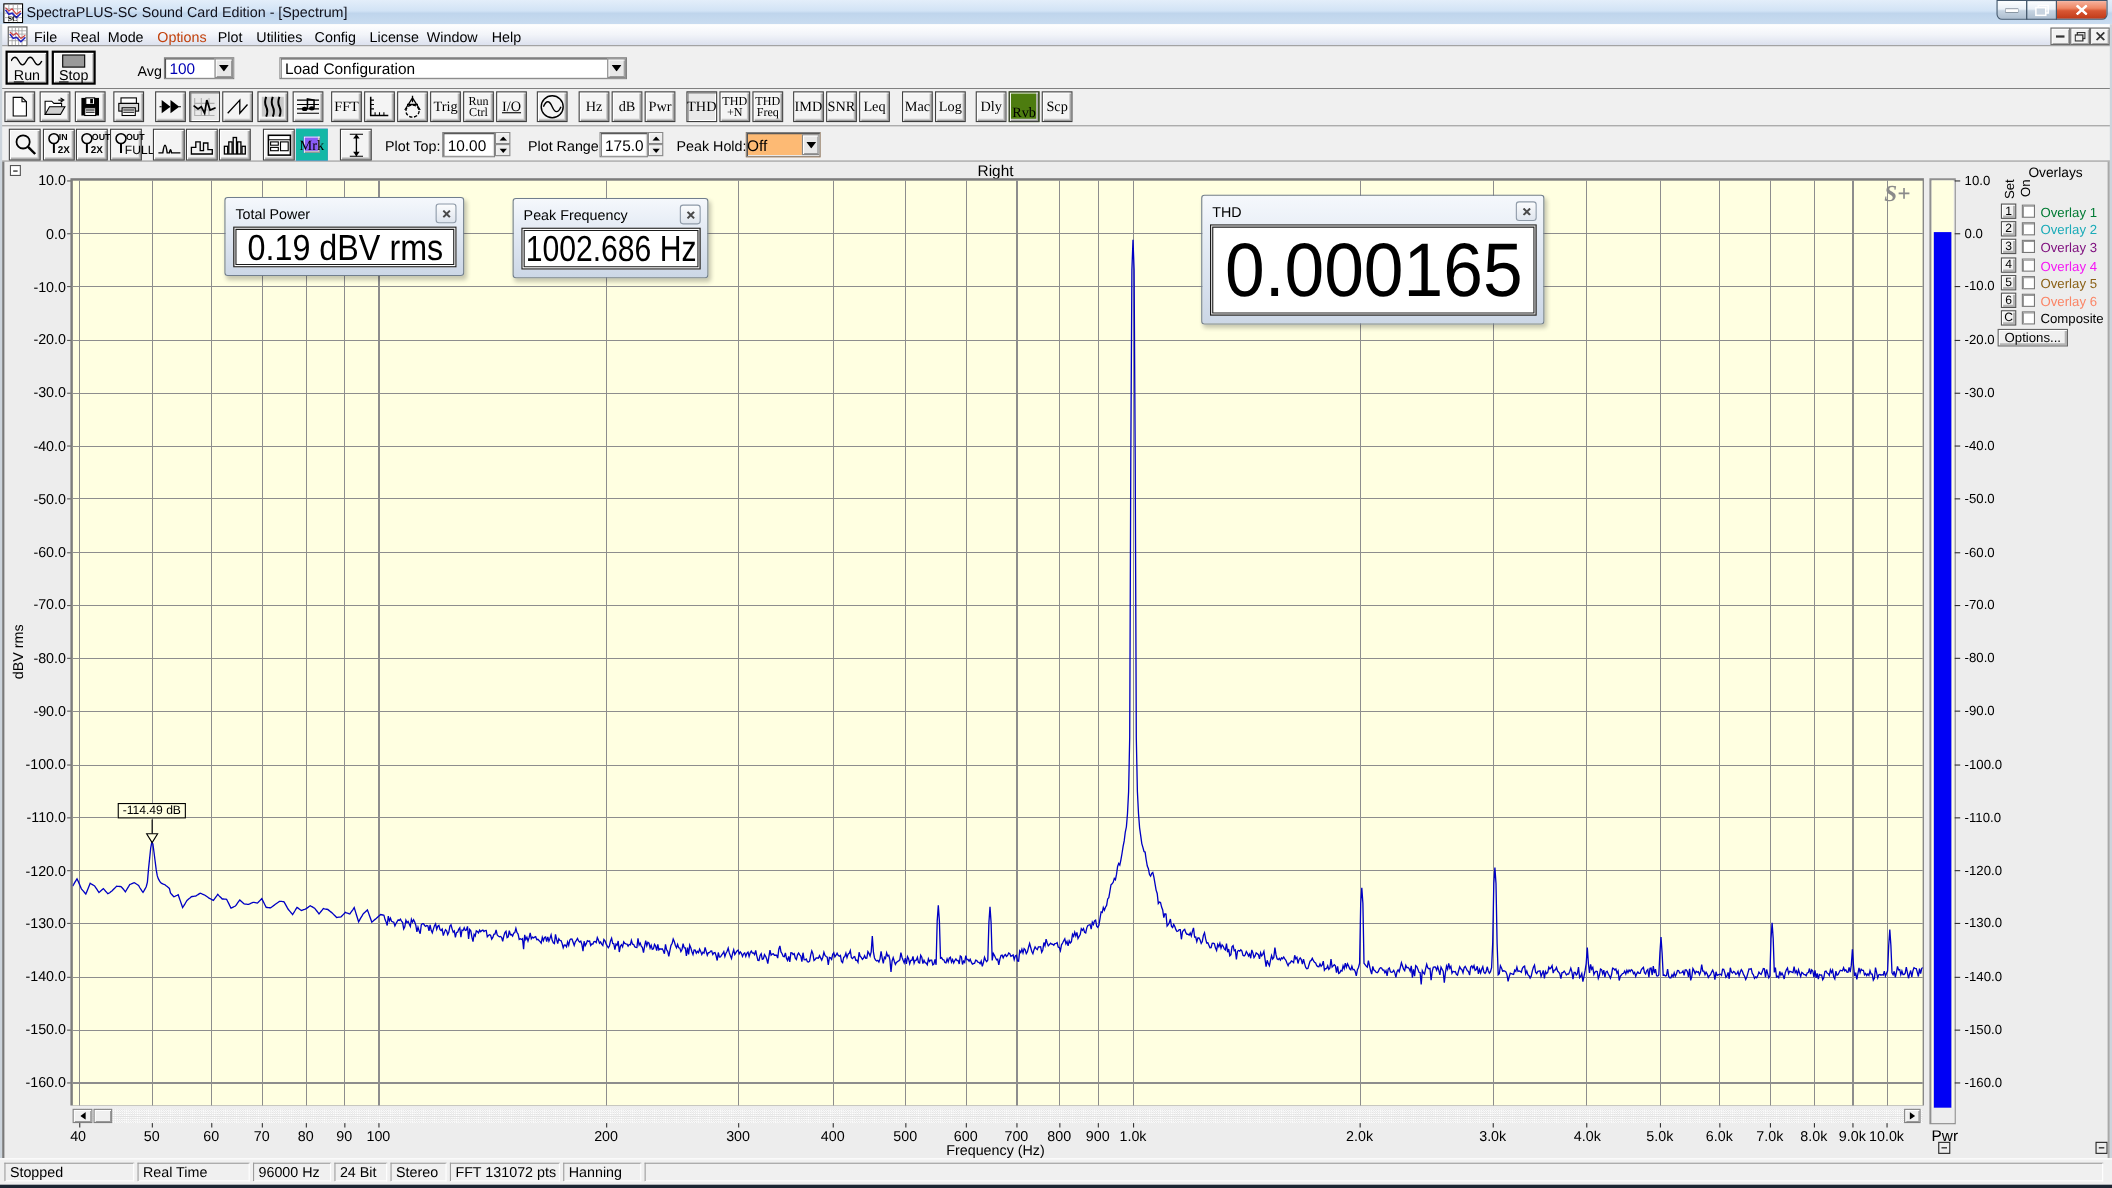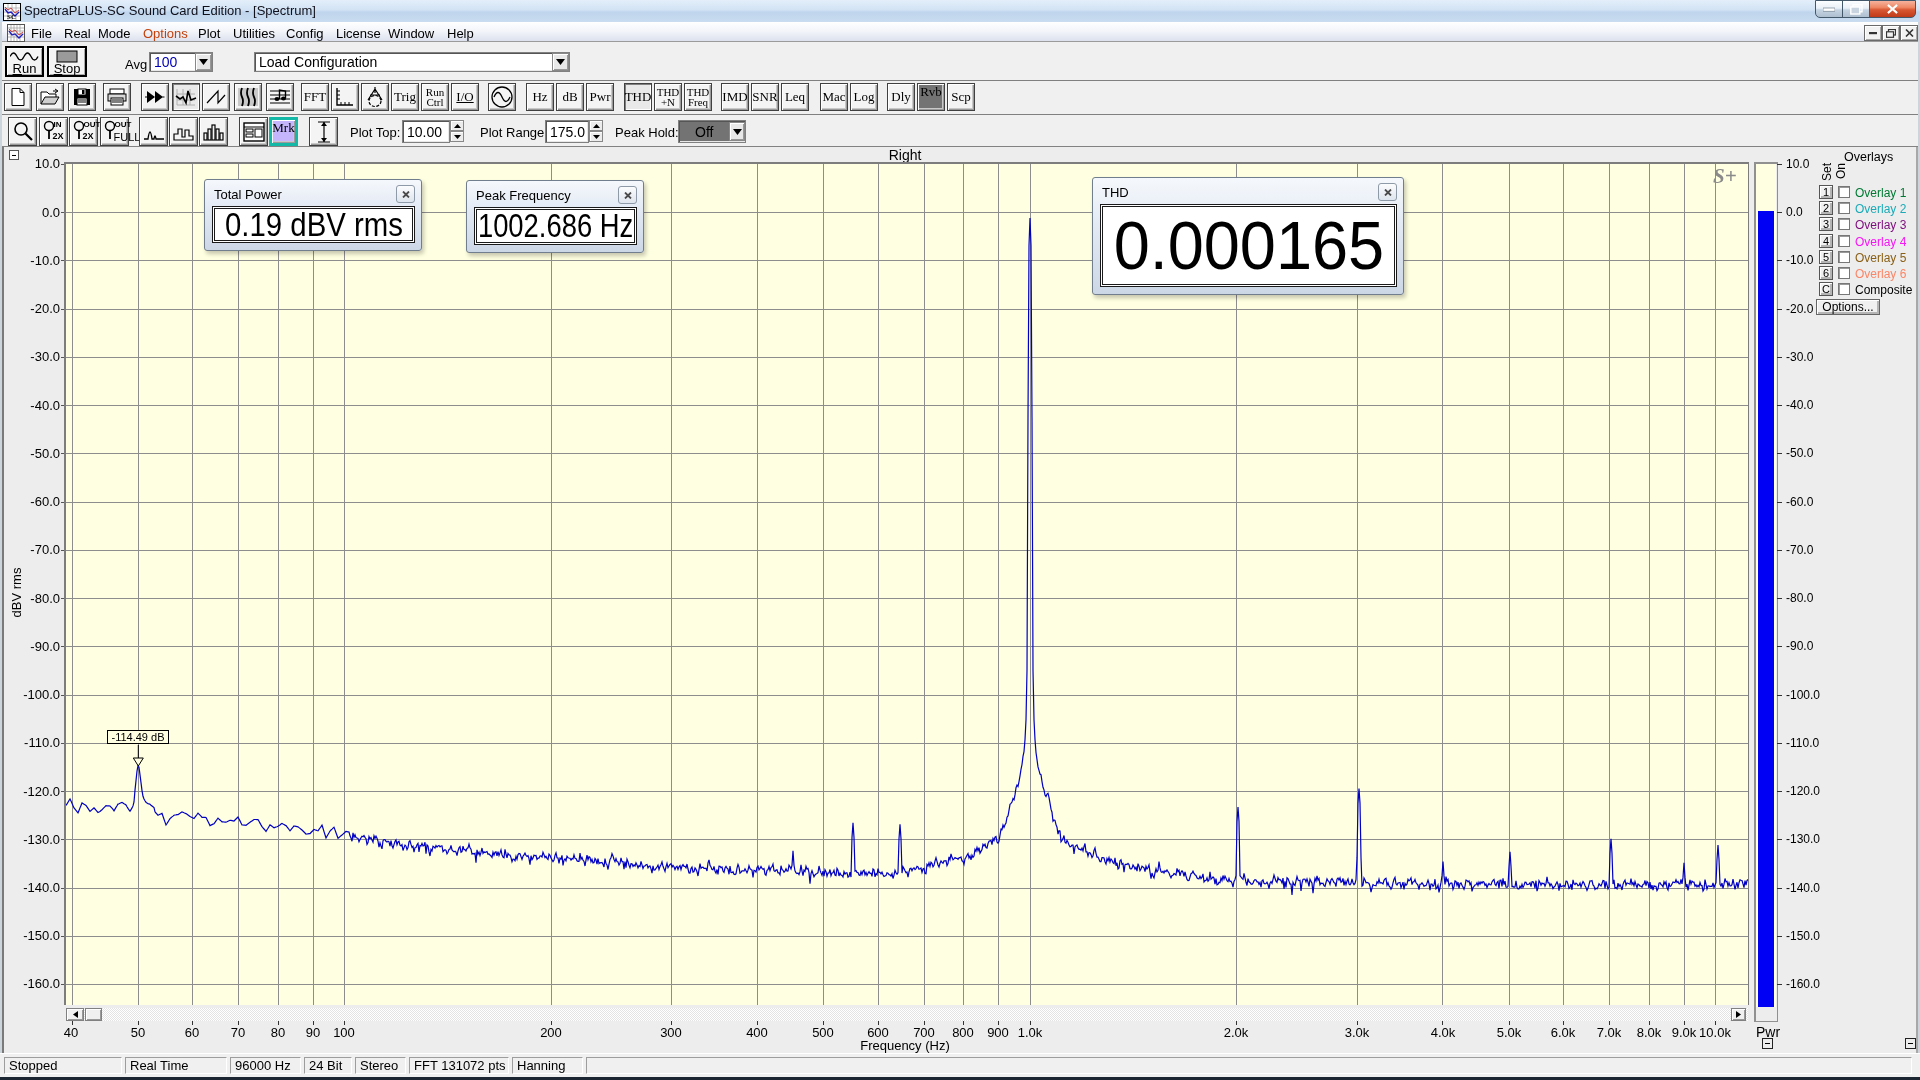--- a/index.html
+++ b/index.html
@@ -207,21 +207,21 @@
   </div>
 <div style="position:absolute;left:820px;top:83px;width:28px;height:28px;border:1px solid #404040;box-shadow:inset 1px 1px 0 #fff,inset -1px -1px 0 #9a9a9a,inset -2px -2px 0 #c8c8c8;background:#f4f4f4;box-sizing:border-box;display:flex;align-items:center;justify-content:center;">
     <div style="font-family:'Liberation Serif',serif;font-size:13px;color:#000">Mac</div>
   </div>
 <div style="position:absolute;left:850px;top:83px;width:28px;height:28px;border:1px solid #404040;box-shadow:inset 1px 1px 0 #fff,inset -1px -1px 0 #9a9a9a,inset -2px -2px 0 #c8c8c8;background:#f4f4f4;box-sizing:border-box;display:flex;align-items:center;justify-content:center;">
     <div style="font-family:'Liberation Serif',serif;font-size:13px;color:#000">Log</div>
   </div>
 <div style="position:absolute;left:887px;top:83px;width:28px;height:28px;border:1px solid #404040;box-shadow:inset 1px 1px 0 #fff,inset -1px -1px 0 #9a9a9a,inset -2px -2px 0 #c8c8c8;background:#f4f4f4;box-sizing:border-box;display:flex;align-items:center;justify-content:center;">
     <div style="font-family:'Liberation Serif',serif;font-size:13px;color:#000">Dly</div>
   </div>
-<div style="position:absolute;left:917px;top:83px;width:28px;height:28px;border:1px solid #404040;box-shadow:inset 1px 1px 0 #fff,inset -1px -1px 0 #9a9a9a,inset -2px -2px 0 #c8c8c8;background:#737373;box-sizing:border-box;display:flex;align-items:flex-start;justify-content:center;">
+<div style="position:absolute;left:917px;top:83px;width:28px;height:28px;border:1px solid #404040;box-shadow:inset 1px 1px 0 #fff,inset -1px -1px 0 #9a9a9a,inset -2px -2px 0 #c8c8c8;background:#4d7c0f;box-sizing:border-box;display:flex;align-items:flex-end;justify-content:center;">
     <div style="font-family:'Liberation Serif',serif;font-size:13px;color:#000">Rvb</div>
   </div>
 <div style="position:absolute;left:947px;top:83px;width:28px;height:28px;border:1px solid #404040;box-shadow:inset 1px 1px 0 #fff,inset -1px -1px 0 #9a9a9a,inset -2px -2px 0 #c8c8c8;background:#f4f4f4;box-sizing:border-box;display:flex;align-items:center;justify-content:center;">
     <div style="font-family:'Liberation Serif',serif;font-size:13px;color:#000">Scp</div>
   </div>
 <div style="position:absolute;left:0px;top:115px;width:1920px;height:32px;background:#f0f0f0;border-bottom:1px solid #828282;box-sizing:border-box"></div>
 <div style="position:absolute;left:8px;top:117px;width:29px;height:29px;border:1px solid #404040;box-shadow:inset 1px 1px 0 #fff,inset -1px -1px 0 #9a9a9a,inset -2px -2px 0 #c8c8c8;background:#f4f4f4;box-sizing:border-box;display:flex;align-items:center;justify-content:center;">
     <svg width="24" height="24" viewBox="0 0 24 24">
       <circle cx="10" cy="9" r="6" fill="none" stroke="#000" stroke-width="1.6"></circle>
       <line x1="14.5" y1="13.5" x2="21" y2="20" stroke="#000" stroke-width="2.2"></line>
@@ -280,21 +280,21 @@
   </div>
 <div style="position:absolute;left:239px;top:117px;width:29px;height:29px;border:1px solid #404040;box-shadow:inset 1px 1px 0 #fff,inset -1px -1px 0 #9a9a9a,inset -2px -2px 0 #c8c8c8;background:#f4f4f4;box-sizing:border-box;display:flex;align-items:center;justify-content:center;">
     <svg width="24" height="22" viewBox="0 0 24 22">
       <rect x="2" y="2" width="20" height="18" fill="#fff" stroke="#000" stroke-width="1.4"></rect>
       <line x1="2" y1="6" x2="22" y2="6" stroke="#000"></line>
       <rect x="4" y="8" width="7" height="3" fill="none" stroke="#000"></rect>
       <rect x="4" y="13" width="7" height="3" fill="none" stroke="#000"></rect>
       <rect x="13" y="8" width="7" height="8" fill="none" stroke="#000"></rect>
     </svg>
   </div>
-<div style="position:absolute;left:269px;top:117px;width:29px;height:29px;border:3px solid #14b8a6;box-shadow:inset 1px 1px 0 #fff,inset -1px -1px 0 #9a9a9a,inset -2px -2px 0 #c8c8c8;background:#c4b5fd;box-sizing:border-box;display:flex;align-items:flex-start;justify-content:center;">
+<div style="position:absolute;left:269px;top:117px;width:29px;height:29px;border:7px solid #14b8a6;box-shadow:inset 1px 1px 0 #fff,inset -1px -1px 0 #9a9a9a,inset -2px -2px 0 #c8c8c8;background:#8b5cf6;box-sizing:border-box;display:flex;align-items:flex-start;justify-content:center;">
     <div style="font-family:'Liberation Serif',serif;font-size:13px;color:#000">Mrk</div>
   </div>
 <div style="position:absolute;left:309px;top:117px;width:29px;height:29px;border:1px solid #404040;box-shadow:inset 1px 1px 0 #fff,inset -1px -1px 0 #9a9a9a,inset -2px -2px 0 #c8c8c8;background:#f4f4f4;box-sizing:border-box;display:flex;align-items:center;justify-content:center;">
     <svg width="20" height="24" viewBox="0 0 20 24">
       <line x1="10" y1="2" x2="10" y2="22" stroke="#000" stroke-width="1.2"></line>
       <path d="M10,2 l-3,4 h6 z M10,22 l-3,-4 h6 z" fill="#000"></path>
       <line x1="4" y1="2" x2="16" y2="2" stroke="#000"></line>
       <line x1="4" y1="22" x2="16" y2="22" stroke="#000"></line>
     </svg>
   </div>
@@ -320,21 +320,21 @@
         <path d="M0,4 h7 l-3.5,-4 z" fill="#000"></path>
       </svg>
     </div>
     <div style="position:absolute;left:0px;top:11px;width:14px;height:11px;background:#ececec;border:1px solid #888;box-shadow:inset 1px 1px 0 #fff;box-sizing:border-box;display:flex;align-items:center;justify-content:center">
       <svg width="7" height="4" viewBox="0 0 7 4">
         <path d="M0,0 h7 l-3.5,4 z" fill="#000"></path>
       </svg>
     </div>
   </div>
 <div style="position:absolute;left:615px;top:125px;font-size:13px">Peak Hold:</div>
-<div style="position:absolute;left:678px;top:120px;width:68px;height:23px;background:#737373;border:1px solid #808080;box-shadow:inset 1px 1px 0 #555,inset -1px -1px 0 #e8e8e8;box-sizing:border-box;font-size:14px;color:#000;padding-left:16px;display:flex;align-items:center;overflow:hidden">Off</div>
+<div style="position:absolute;left:678px;top:120px;width:68px;height:23px;background:#fdba74;border:1px solid #808080;box-shadow:inset 1px 1px 0 #555,inset -1px -1px 0 #e8e8e8;box-sizing:border-box;font-size:14px;color:#000;padding-left:0;display:flex;align-items:center;overflow:hidden">Off</div>
 <div style="position:absolute;left:729px;top:122px;width:16px;height:19px;background:#e8e8e8;border:1px solid #888;box-shadow:inset 1px 1px 0 #fff,inset -1px -1px 0 #999;box-sizing:border-box;display:flex;align-items:center;justify-content:center">
     <svg width="9" height="6" viewBox="0 0 9 6">
       <path d="M0,0 h9 l-4.5,6 z" fill="#000"></path>
     </svg>
   </div>
 <div style="position:absolute;left:0px;top:147px;width:1920px;height:906px;background:#ededed"></div>
 <div style="position:absolute;left:0px;top:147px;width:1810px;height:15px;text-align:center;font-size:14px">Right</div>
 <div style="position:absolute;left:9px;top:150px;width:10px;height:10px;border:1px solid #555;background:#fff;box-sizing:border-box">
     <div style="position:absolute;left:2px;top:4px;width:4px;height:1px;background:#000"></div>
   </div>

